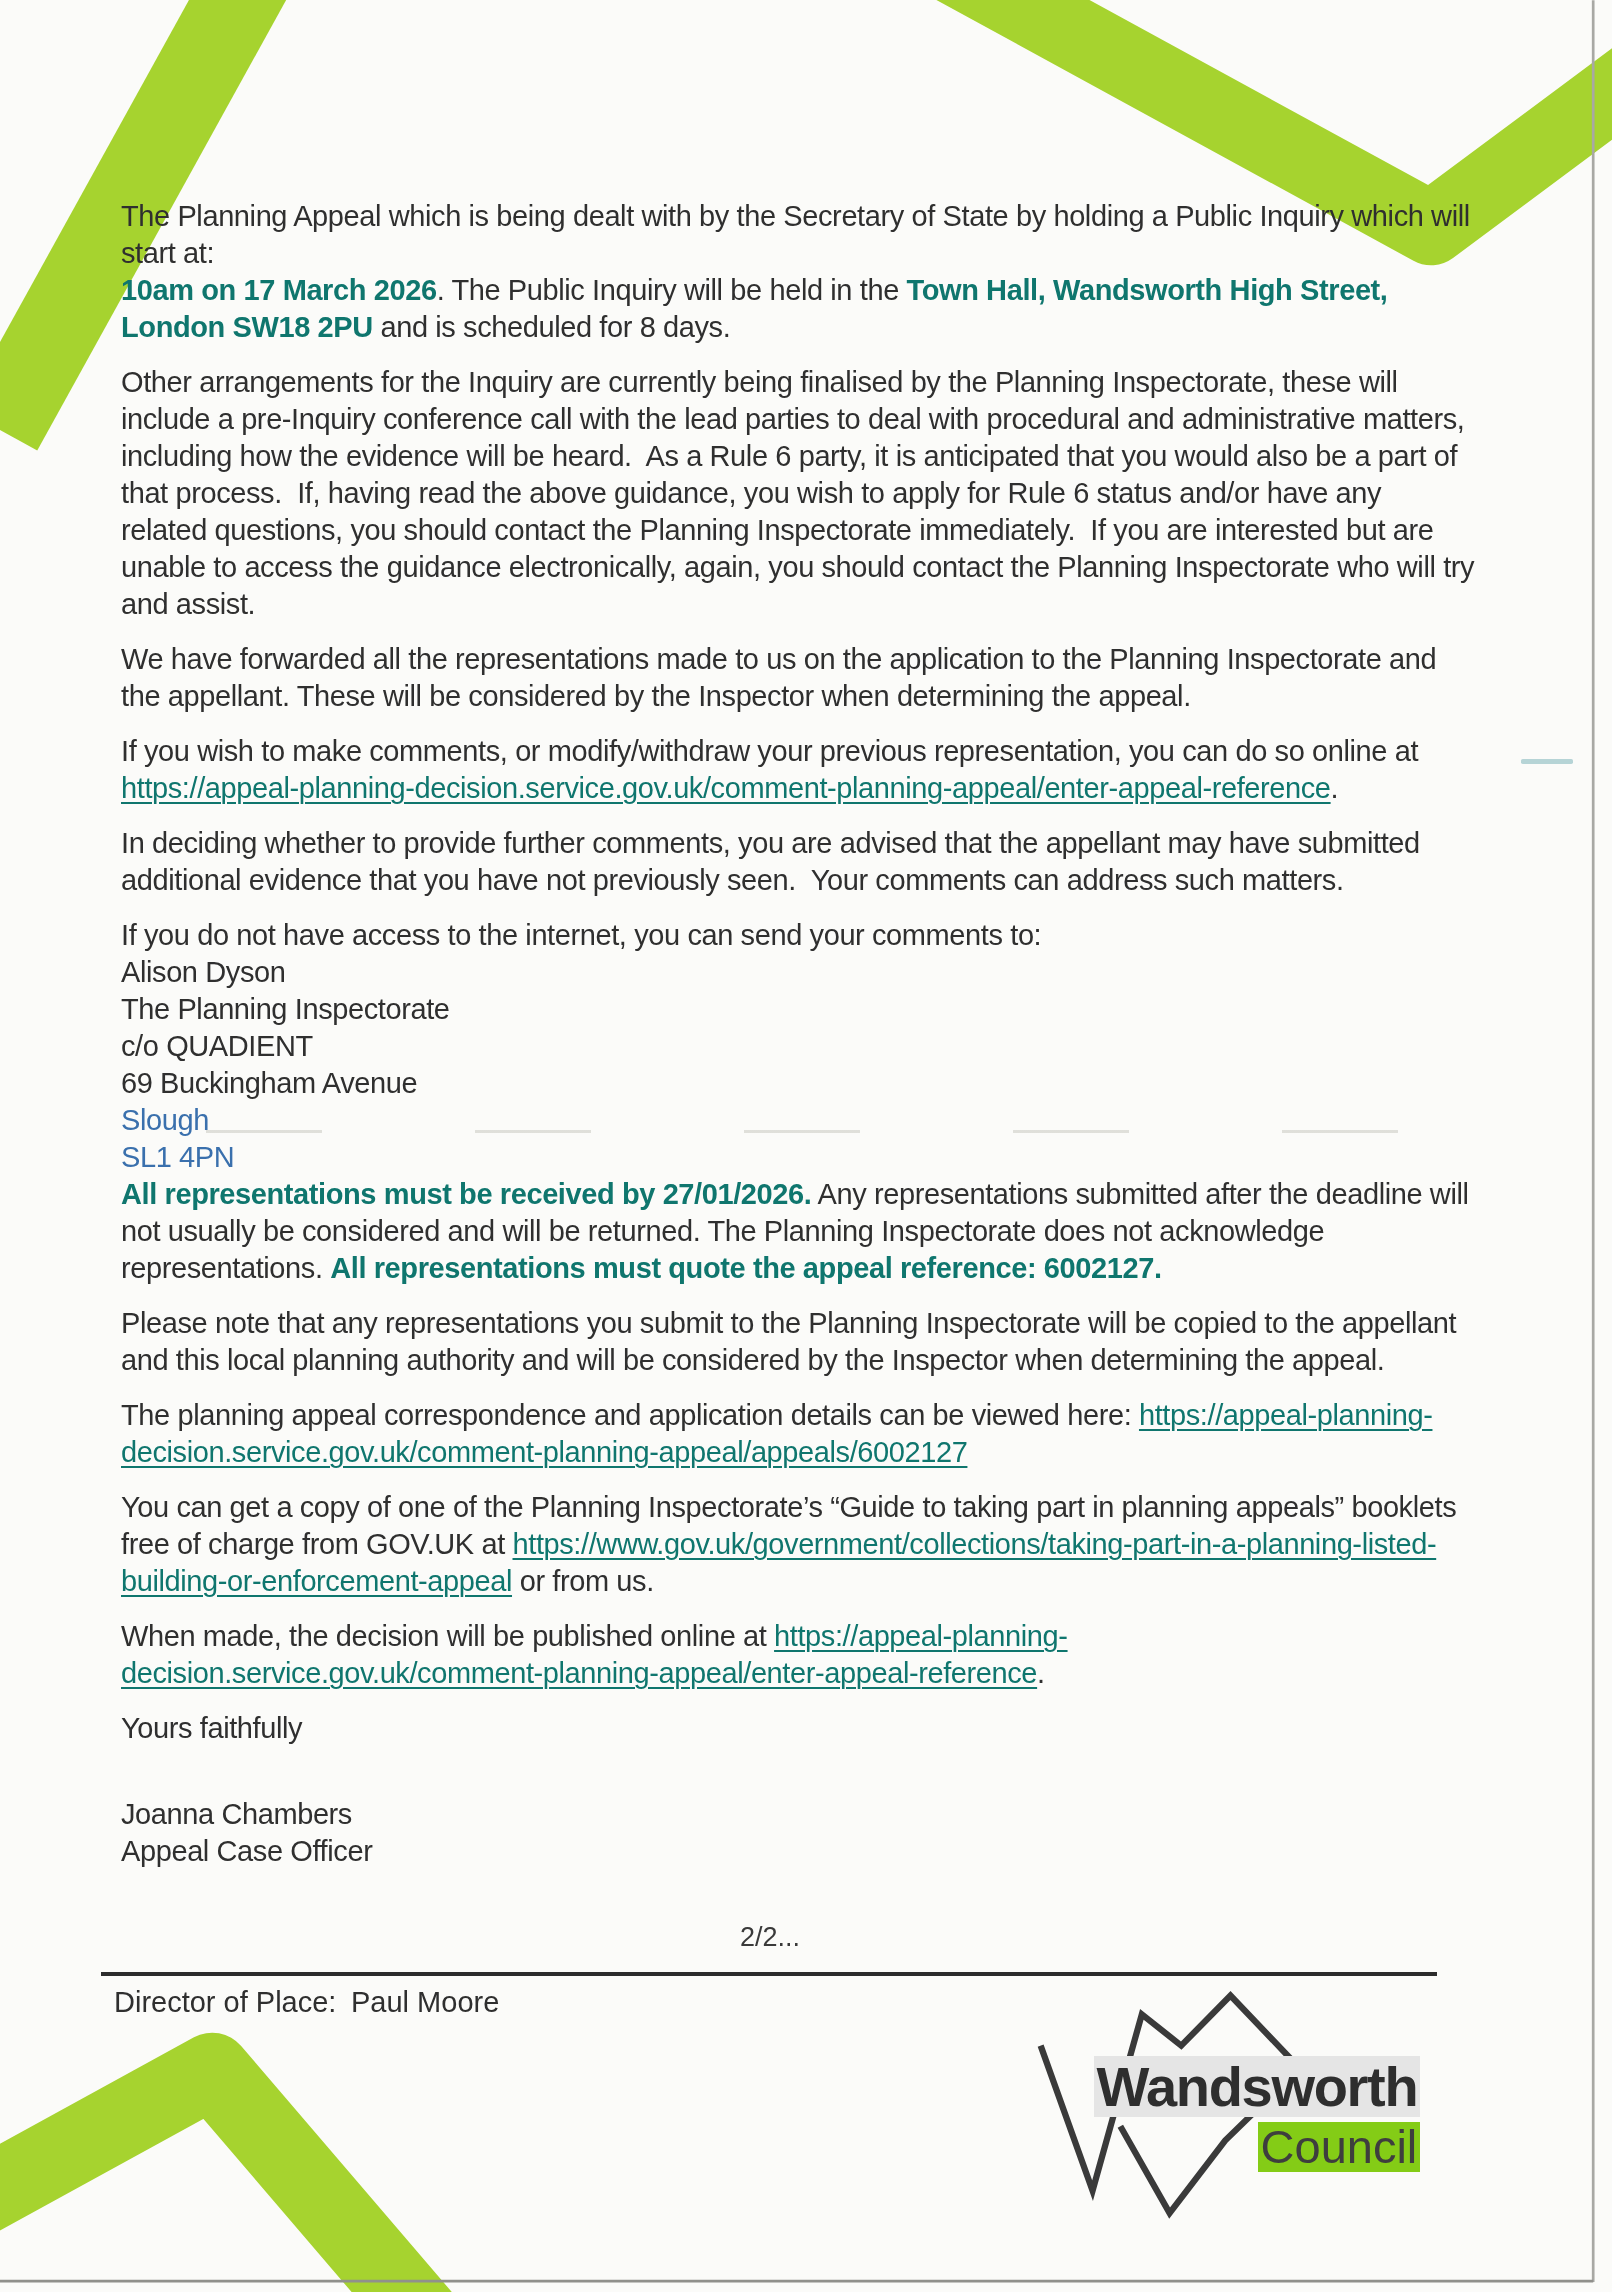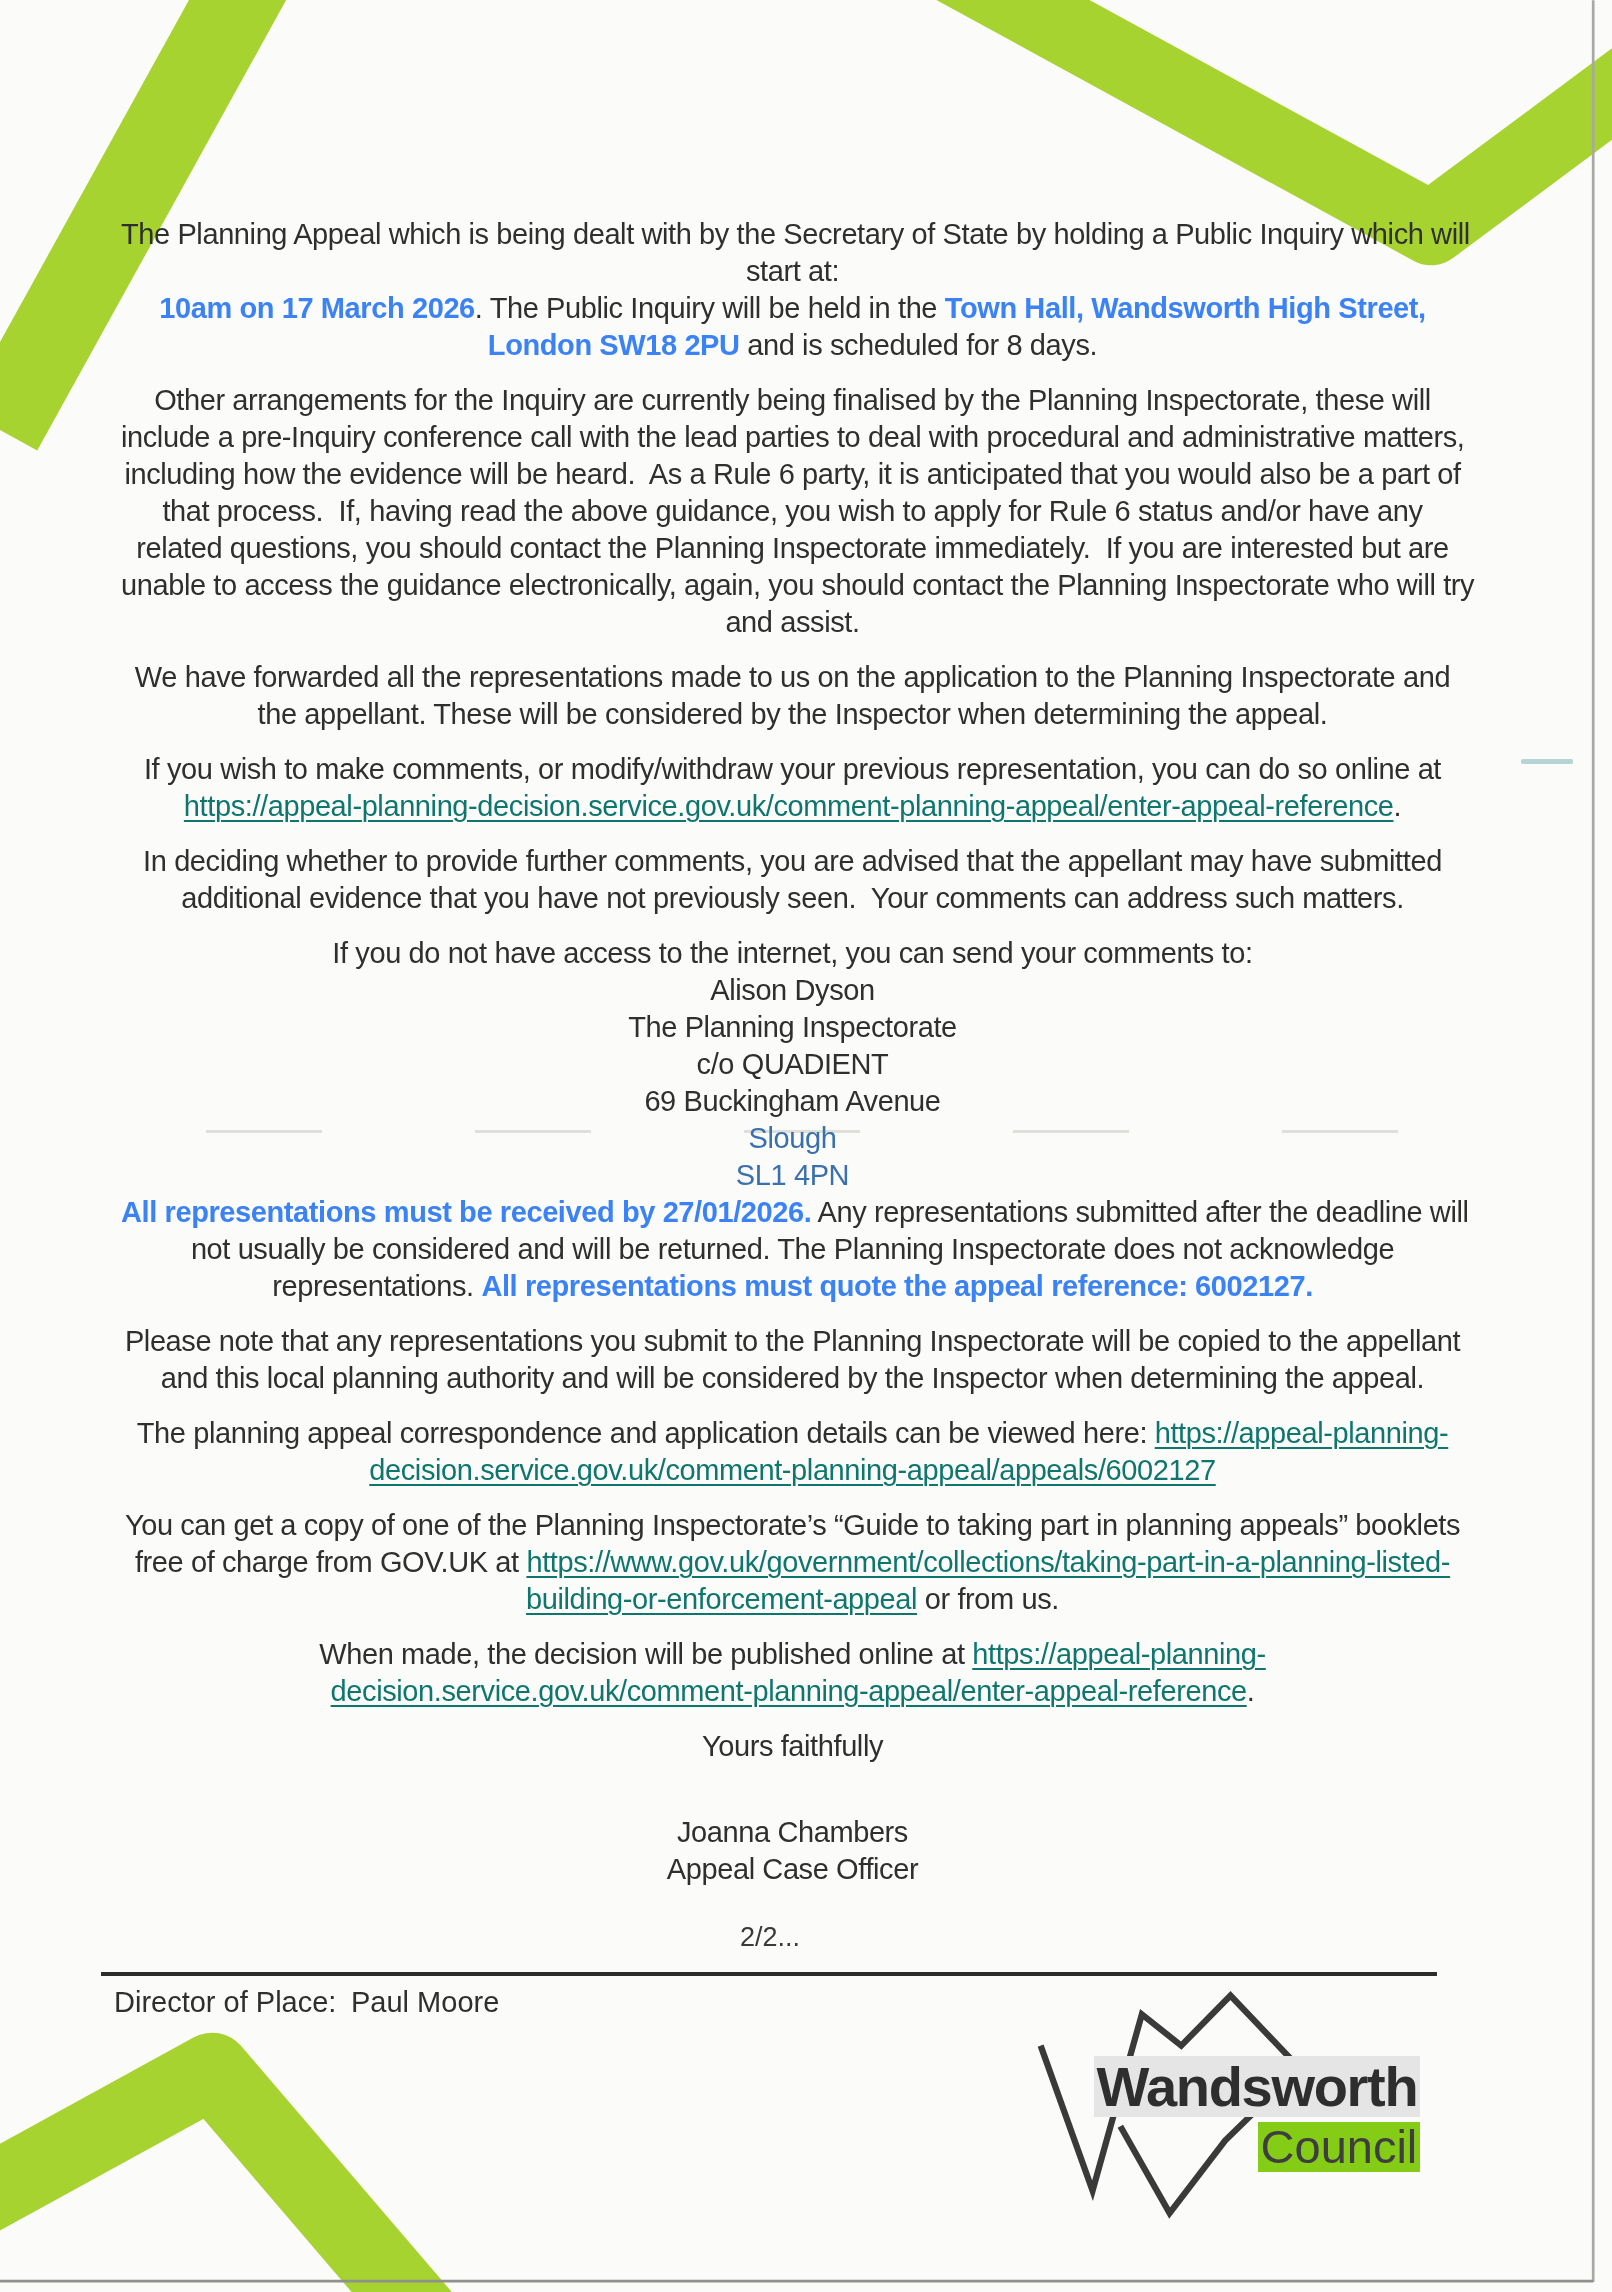--- a/index.html
+++ b/index.html
@@ -3,28 +3,28 @@
 <meta charset="utf-8">
 <style>
   html,body{margin:0;padding:0;}
   body{
     width:1612px;height:2293px;position:relative;overflow:hidden;
     background:#fbfbf9;
     font-family:"Liberation Sans", sans-serif;
   }
   svg.deco{position:absolute;left:0;top:0;z-index:1;}
   .letter-body{
-    position:absolute;left:121px;top:216px;width:1343px;z-index:2;
-    color:#2f2f2f;font-size:29px;line-height:37px;letter-spacing:-0.4px;text-align:center;
+    position:absolute;left:121px;top:198px;width:1343px;z-index:2;
+    color:#2f2f2f;font-size:29px;line-height:37px;letter-spacing:-0.4px;
   }
   .para{margin:0 0 18px 0;}
   .para.sig{margin-top:49px;}
   .line{white-space:pre;}
   .seg{color:#2f2f2f;}
-  .seg.bold{font-weight:700;color:#3b82f6;}
+  .seg.bold{font-weight:700;color:#0f766e;}
   .seg.link{
     color:#0f766e;text-decoration:underline;text-decoration-thickness:1.8px;
     text-underline-offset:3.6px;cursor:pointer;
   }
   .seg.addr{color:#3a70ad;}
   .page-indicator{
     position:absolute;top:1922px;left:0;width:1540px;text-align:center;
     font-size:27px;color:#3a3a3a;z-index:2;letter-spacing:0;
   }
   .footer-rule{

